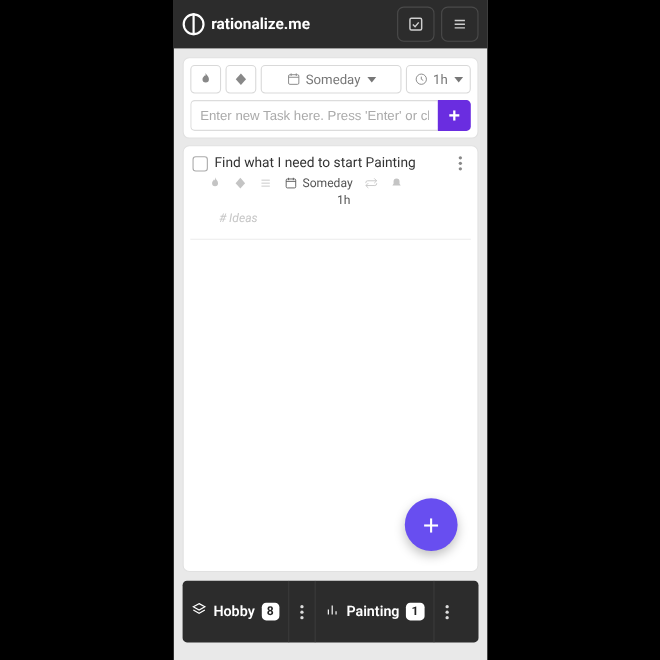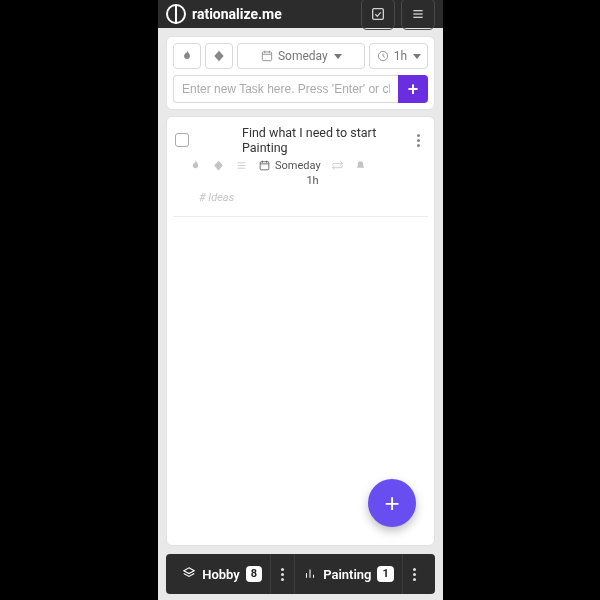--- a/index.html
+++ b/index.html
@@ -12,21 +12,21 @@
   overflow: hidden;
 }
 .stage {
   position: absolute;
   left: 158px; top: 0;
   width: 285px; height: 600px;
   background: #e9e9e9;
   display: flex; flex-direction: column;
 }
 .topbar {
-  height: 28px;
+  height: 44px;
   background: #2c2c2c;
   display: flex; align-items: center;
   padding: 0 8px;
   gap: 6px;
 }
 .brand { display: flex; align-items: center; gap: 6px; color: #fff; font-weight: 700; font-size: 14px; }
 .brand-logo {
   width: 20px; height: 20px; border-radius: 50%;
   border: 2px solid #fff;
   position: relative;
@@ -104,21 +104,21 @@
   position: relative;
   overflow: hidden;
 }
 .task {
   padding: 8px 8px 6px 8px;
 }
 .task-header { display: flex; align-items: center; gap: 6px; }
 .task-checkbox {
   width: 14px; height: 14px; border: 1.5px solid #aaa; border-radius: 3px; background: #fff; cursor: pointer; flex-shrink: 0;
 }
-.task-title { font-size: 12.5px; color: #333; flex: 1; margin-left: 47px; }
+.task-title { font-size: 12.5px; color: #333; flex: 1; }
 .task-more { width: 16px; color: #888; cursor: pointer; display: flex; flex-direction: column; gap: 2px; align-items: center; }
 .task-more i { width: 3px; height: 3px; background: #888; border-radius: 50%; display: block; }
 .task-meta-row { display: flex; align-items: center; gap: 10px; margin-top: 4px; padding-left: 14px; color: #c4c4c4; font-size: 11px; }
 .task-meta-row .mico { width: 13px; height: 13px; display: inline-flex; align-items: center; justify-content: center; }
 .task-meta-row .mico svg { width: 13px; height: 13px; stroke: #c4c4c4; fill: none; stroke-width: 1.5; }
 .task-meta-row .mico.filled svg { fill: #c4c4c4; stroke: none; }
 .meta-dark { color: #555; }
 .meta-dark svg { stroke: #555 !important; }
 .task-row2 { display: flex; align-items: center; gap: 6px; margin-top: 2px; padding-left: 14px; color: #c4c4c4; font-size: 11px; }
 .tags-placeholder { color: #c6c6c6; font-size: 11px; padding: 4px 0 4px 24px; font-style: italic; }
@@ -131,27 +131,26 @@
   border-radius: 50%;
   background: #684ef0;
   border: none;
   color: #fff;
   font-size: 26px;
   box-shadow: 0 4px 10px rgba(0,0,0,0.25);
   cursor: pointer;
 }
 
 .bottom-tabs {
-  height: 40px;
+  height: 56px;
   background: #2c2c2c;
-  margin: 0 8px 6px 8px;
+  margin: 0 8px 16px 8px;
   border-radius: 4px;
   display: flex; align-items: stretch;
   overflow: hidden;
-  justify-content: center;
 }
 .btab {
   display: flex; align-items: center; gap: 6px;
   padding: 0 8px;
   color: #fff;
   font-size: 13px; font-weight: 600;
   border-right: 1px solid #3b3b3b;
 }
 .btab .tico svg { width: 14px; height: 14px; stroke: #fff; fill: none; stroke-width: 1.8; }
 .badge {

